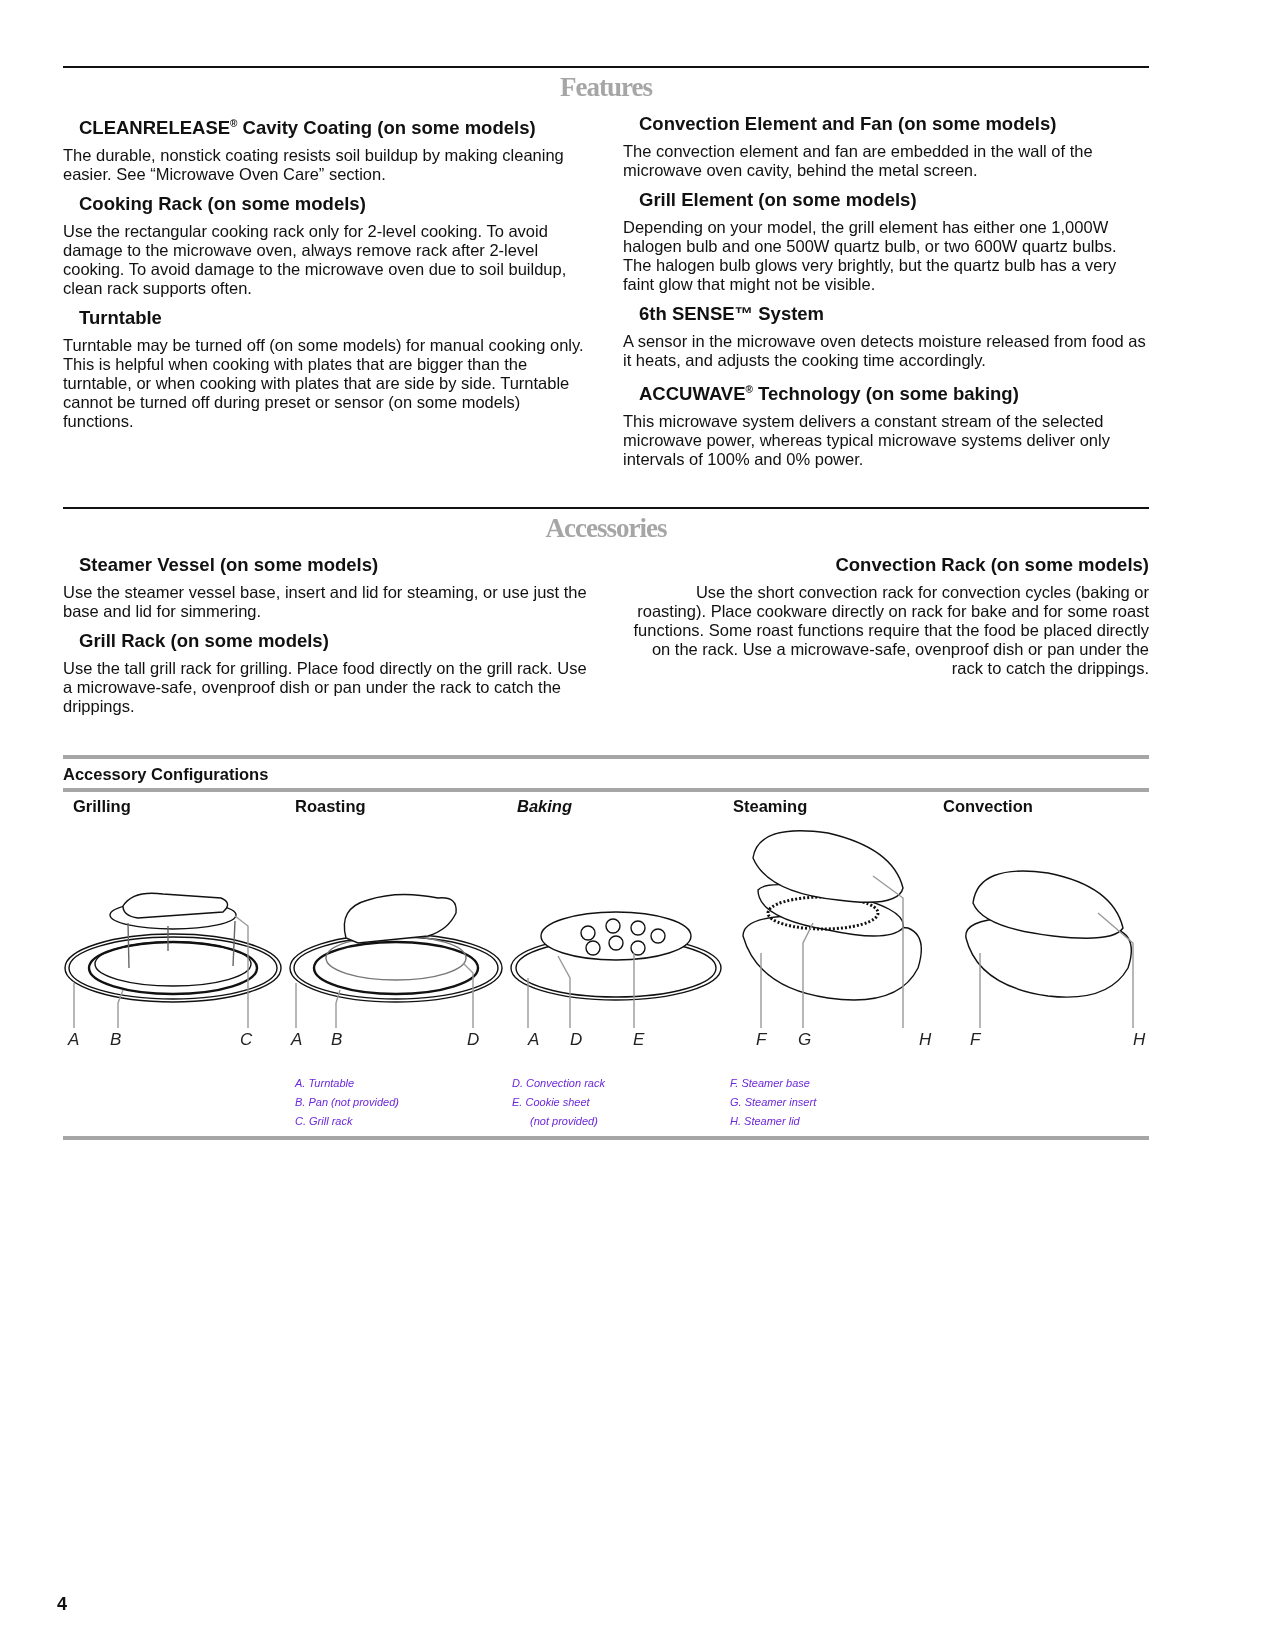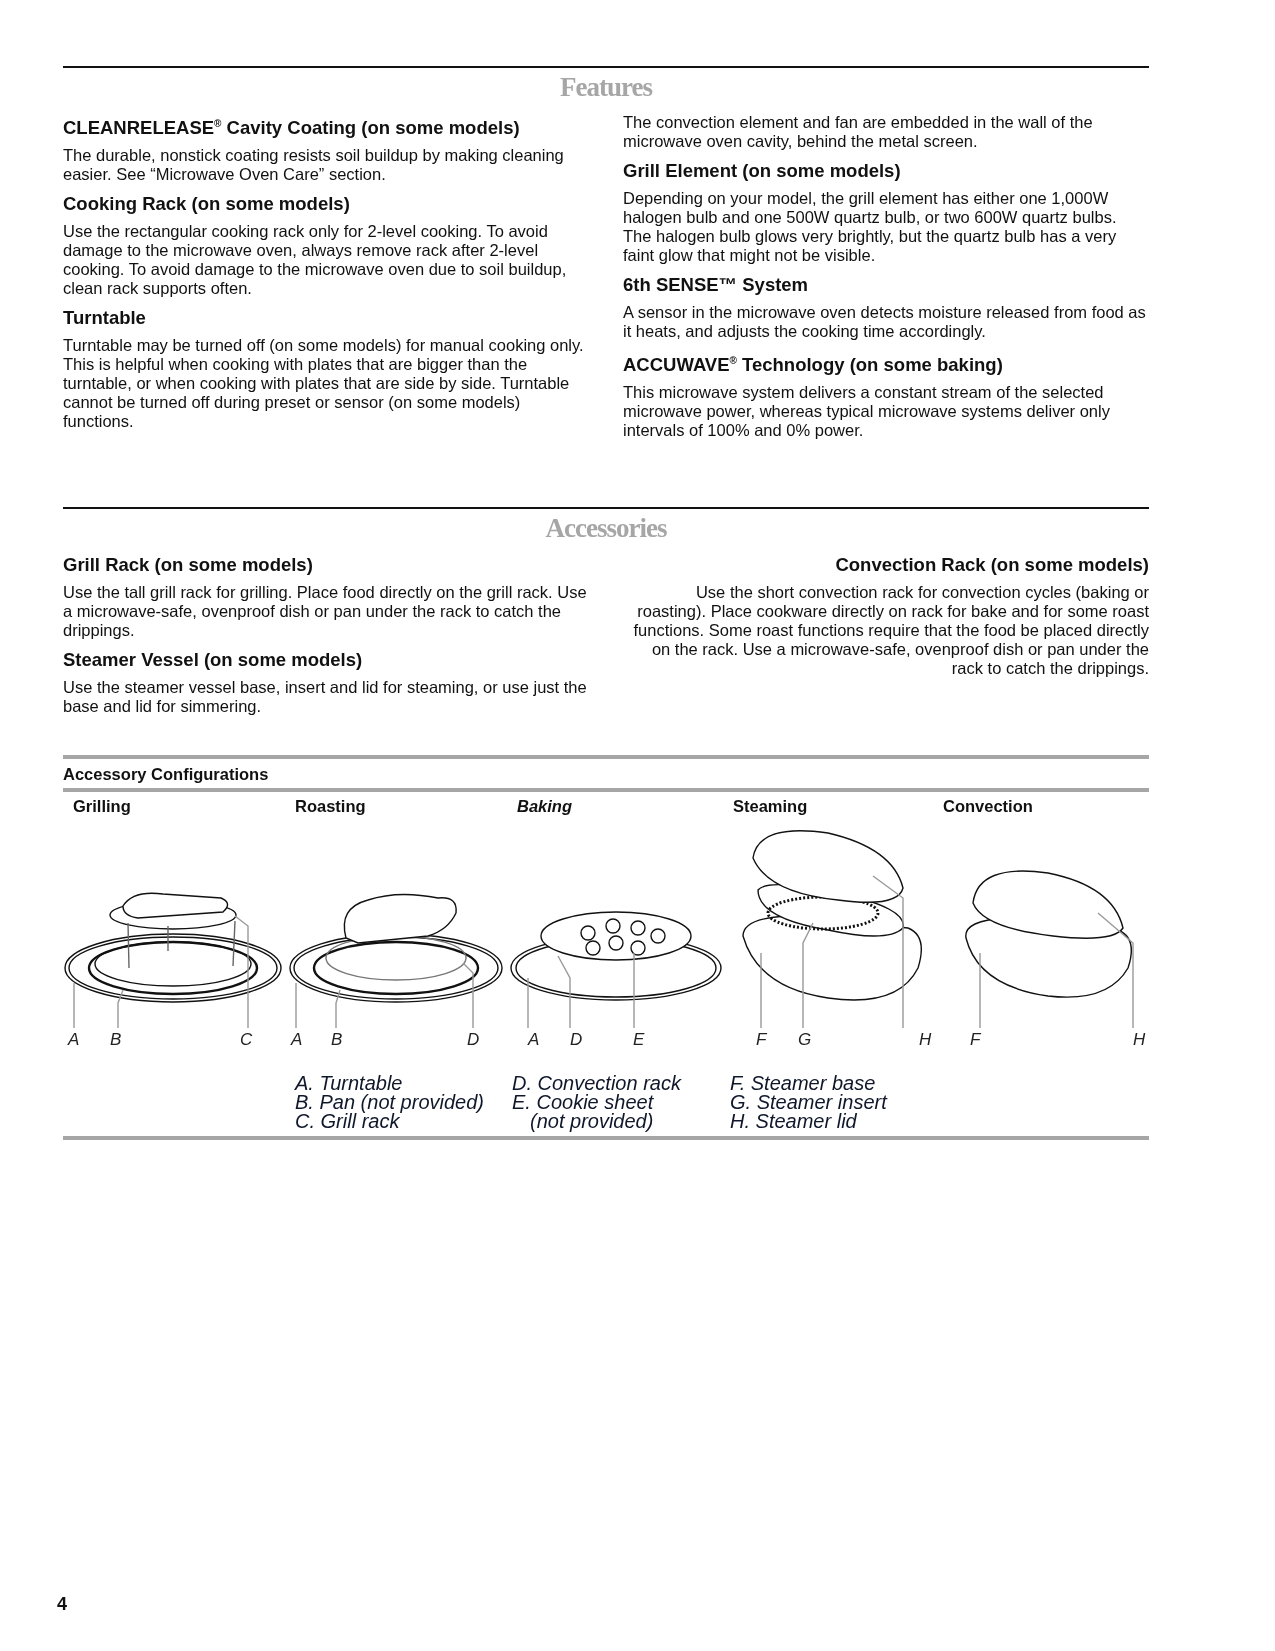--- a/index.html
+++ b/index.html
@@ -4,30 +4,30 @@
 <style>
   html, body { margin: 0; padding: 0; background: #ffffff; }
   body { width: 1275px; height: 1651px; position: relative; font-family: "Liberation Sans", sans-serif; color: #111; overflow: hidden; }
   .page { position: absolute; left: 63px; top: 0; width: 1086px; }
   .rule-black { position: absolute; left: 0; width: 1086px; height: 2px; background: #111; }
   .section-title { position: absolute; left: 0; width: 1086px; text-align: center; font-family: "Liberation Serif", serif; font-weight: bold; font-size: 27px; color: #a6a6a6; letter-spacing: -1px; }
   .col { position: absolute; width: 530px; }
   .col-left { left: 0; }
   .col-right { left: 560px; width: 526px; }
   .item { margin-bottom: 9px; }
-  .item h3 { margin: 0 0 7px 0; font-size: 18.5px; font-weight: bold; line-height: 22px; }
+  .item h3 { margin: 0 0 7px 16px; font-size: 18.5px; font-weight: bold; line-height: 22px; }
   .item h3 sup { font-size: 10px; vertical-align: 7px; }
   .item p { margin: 0; font-size: 16.5px; line-height: 19px; }
   .gray-rule { position: absolute; left: 0; width: 1086px; height: 4px; background: #a6a6a6; }
   .conf-title { position: absolute; left: 0; width: 1086px; top: 765px; font-size: 16.5px; font-weight: bold; }
   .conf-cols { position: absolute; left: 0; top: 797px; width: 1086px; }
   .conf-col { position: absolute; text-align: left; font-size: 16.5px; font-weight: bold; width: 200px; }
   .fig { position: absolute; top: 818px; }
   .letter { position: absolute; top: 1030px; font-style: italic; font-size: 17px; color: #222; }
-  .legend { position: absolute; top: 1074px; font-style: italic; font-size: 20px; line-height: 19px; color: #0f172a; }
+  .legend { position: absolute; top: 1074px; font-style: italic; font-size: 11px; line-height: 19px; color: #6d28d9; }
   .legend div { white-space: nowrap; }
   .page-num { position: absolute; left: 57px; top: 1594px; font-size: 18px; font-weight: bold; }
 </style>
 </head>
 <body>
 
 <div class="page">
 
   <div class="rule-black" style="top:66px;"></div>
   <div class="section-title" style="top:72px;">Features</div>
@@ -42,20 +42,21 @@
       <p>Use the rectangular cooking rack only for 2-level cooking. To avoid damage to the microwave oven, always remove rack after 2-level cooking. To avoid damage to the microwave oven due to soil buildup, clean rack supports often.</p>
     </div>
     <div class="item">
       <h3>Turntable</h3>
       <p>Turntable may be turned off (on some models) for manual cooking only. This is helpful when cooking with plates that are bigger than the turntable, or when cooking with plates that are side by side. Turntable cannot be turned off during preset or sensor (on some models) functions.</p>
     </div>
   </div>
 
   <div class="col col-right" style="top:113px;">
     <div class="item">
+      <h3>Convection Element and Fan (on some models)</h3>
       <p>The convection element and fan are embedded in the wall of the microwave oven cavity, behind the metal screen.</p>
     </div>
     <div class="item">
       <h3>Grill Element (on some models)</h3>
       <p>Depending on your model, the grill element has either one 1,000W halogen bulb and one 500W quartz bulb, or two 600W quartz bulbs. The halogen bulb glows very brightly, but the quartz bulb has a very faint glow that might not be visible.</p>
     </div>
     <div class="item">
       <h3>6th SENSE™ System</h3>
       <p>A sensor in the microwave oven detects moisture released from food as it heats, and adjusts the cooking time accordingly.</p>
     </div>
@@ -63,26 +64,26 @@
       <h3><span>ACCUWAVE</span><sup>®</sup><span> Technology (on some baking)</span></h3>
       <p>This microwave system delivers a constant stream of the selected microwave power, whereas typical microwave systems deliver only intervals of 100% and 0% power.</p>
     </div>
   </div>
 
   <div class="rule-black" style="top:507px;"></div>
   <div class="section-title" style="top:513px;">Accessories</div>
 
   <div class="col col-left" style="top:554px;">
     <div class="item">
+      <h3>Steamer Vessel (on some models)</h3>
+      <p>Use the steamer vessel base, insert and lid for steaming, or use just the base and lid for simmering.</p>
+    </div>
+    <div class="item">
       <h3>Grill Rack (on some models)</h3>
       <p>Use the tall grill rack for grilling. Place food directly on the grill rack. Use a microwave-safe, ovenproof dish or pan under the rack to catch the drippings.</p>
-    </div>
-    <div class="item">
-      <h3>Steamer Vessel (on some models)</h3>
-      <p>Use the steamer vessel base, insert and lid for steaming, or use just the base and lid for simmering.</p>
     </div>
   </div>
 
   <div class="col col-right" style="top:554px;text-align:right;">
     <div class="item">
       <h3>Convection Rack (on some models)</h3>
       <p>Use the short convection rack for convection cycles (baking or roasting). Place cookware directly on rack for bake and for some roast functions. Some roast functions require that the food be placed directly on the rack. Use a microwave-safe, ovenproof dish or pan under the rack to catch the drippings.</p>
     </div>
   </div>
 

